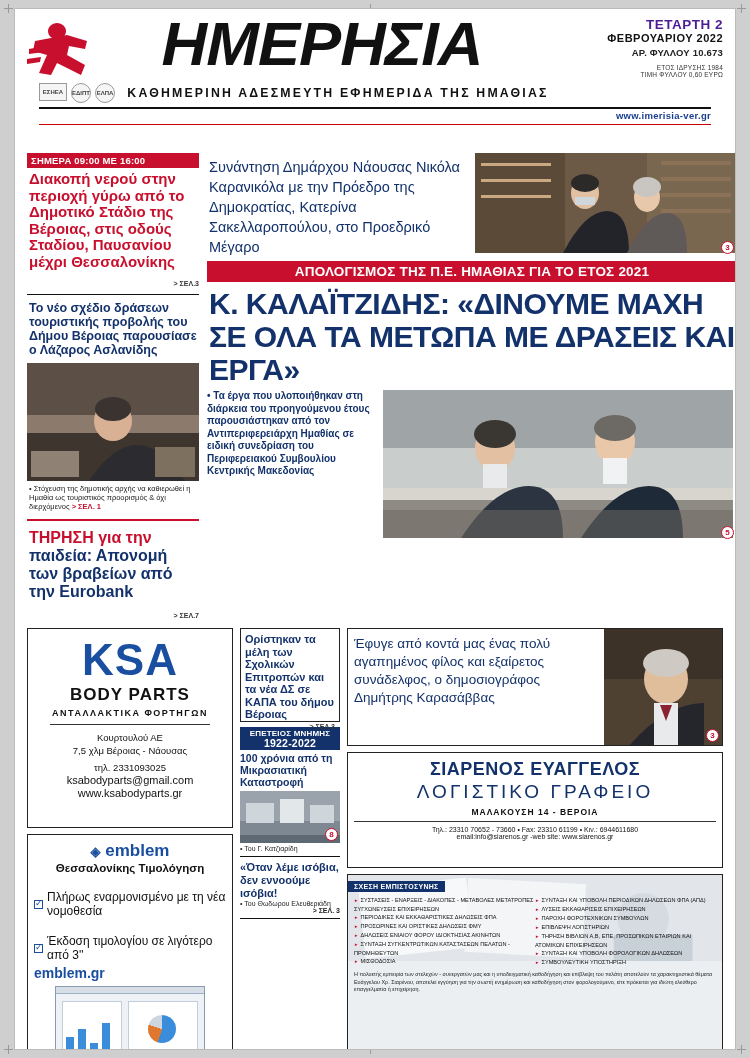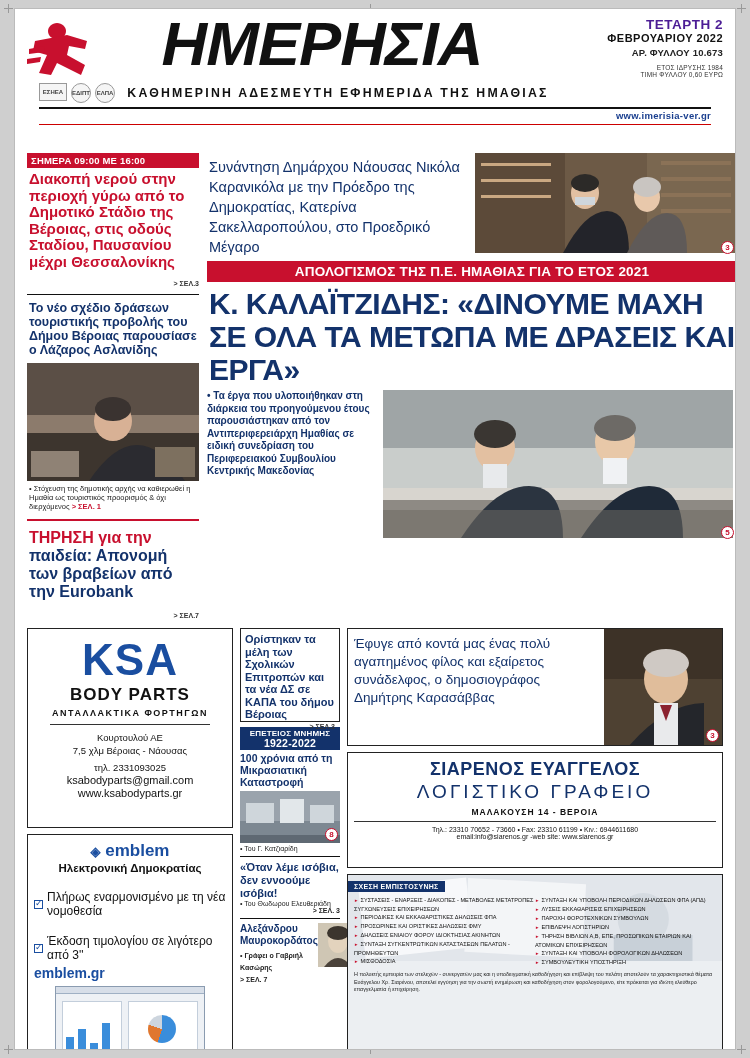--- a/index.html
+++ b/index.html
@@ -399,21 +399,21 @@
           <div class="ksa-addr">7,5 χλμ Βέροιας - Νάουσας</div>
           <div class="ksa-addr" style="margin-top:4px">τηλ. 2331093025</div>
           <div class="ksa-mail">ksabodyparts@gmail.com</div>
           <div class="ksa-mail">www.ksabodyparts.gr</div>
         </div>
 
         <div class="ad-emblem">
           <div class="emblem-top">
             <span style="font-size:13px;">◈</span> <span>emblem</span>
           </div>
-          <div class="emblem-sub">Ηλεκτρονική Δημοκρατίας</div>
+          <div class="emblem-sub">Θεσσαλονίκης Τιμολόγηση</div>
           <div class="chk">
             <span class="box"></span>
             <span>Πλήρως εναρμονισμένο με τη νέα νομοθεσία</span>
           </div>
           <div class="chk">
             <span class="box"></span>
             <span>Έκδοση τιμολογίου σε λιγότερο από 3''</span>
           </div>
           <div class="emblem-url">emblem.gr</div>
           <div class="screen">
@@ -465,35 +465,20 @@
           </div>
           <div class="sm-cap">• Του Γ. Κατζιαρίδη</div>
         </div>
         <div class="hr-thin"></div>
         <div>
           <div class="quote-sm">«Όταν λέμε ισόβια, δεν εννοούμε ισόβια!</div>
           <div class="byline">• Του Θωδωρου Ελευθεριάδη</div>
           <div class="byline" style="text-align:right;font-weight:bold">&gt; ΣΕΛ. 3</div>
         </div>
         <div class="hr-thin"></div>
-        <div class="author-row">
-          <div class="author-txt">
-            <div>Αλεξάνδρου Μαυροκορδάτος</div>
-            <div class="byline" style="margin-top:3px">• Γράφει ο Γαβριήλ Κασώρης</div>
-            <div class="byline" style="font-weight:bold">&gt; ΣΕΛ. 7</div>
-          </div>
-          <div class="author-img">
-            <svg width="40" height="44" viewBox="0 0 40 44">
-              <rect width="40" height="44" fill="#cfc6b4"></rect>
-              <ellipse cx="20" cy="18" rx="10" ry="12" fill="#e3d3bd"></ellipse>
-              <path d="M6 44 q14 -18 28 0 z" fill="#4a423a"></path>
-              <ellipse cx="20" cy="10" rx="11" ry="7" fill="#3c352e"></ellipse>
-            </svg>
-          </div>
-        </div>
       </div>
 
       <div class="lw3">
         <div class="obit">
           <div class="obit-text">Έφυγε από κοντά μας ένας πολύ αγαπημένος φίλος και εξαίρετος συνάδελφος, ο δημοσιογράφος Δημήτρης Καρασάββας</div>
           <div class="obit-photo">
             <svg width="118" height="118" viewBox="0 0 118 118" preserveAspectRatio="none">
               <rect width="118" height="118" fill="#4e4132"></rect>
               <rect x="0" y="0" width="118" height="50" fill="#3d3227"></rect>
               <ellipse cx="62" cy="50" rx="22" ry="25" fill="#e0bd9b"></ellipse>

